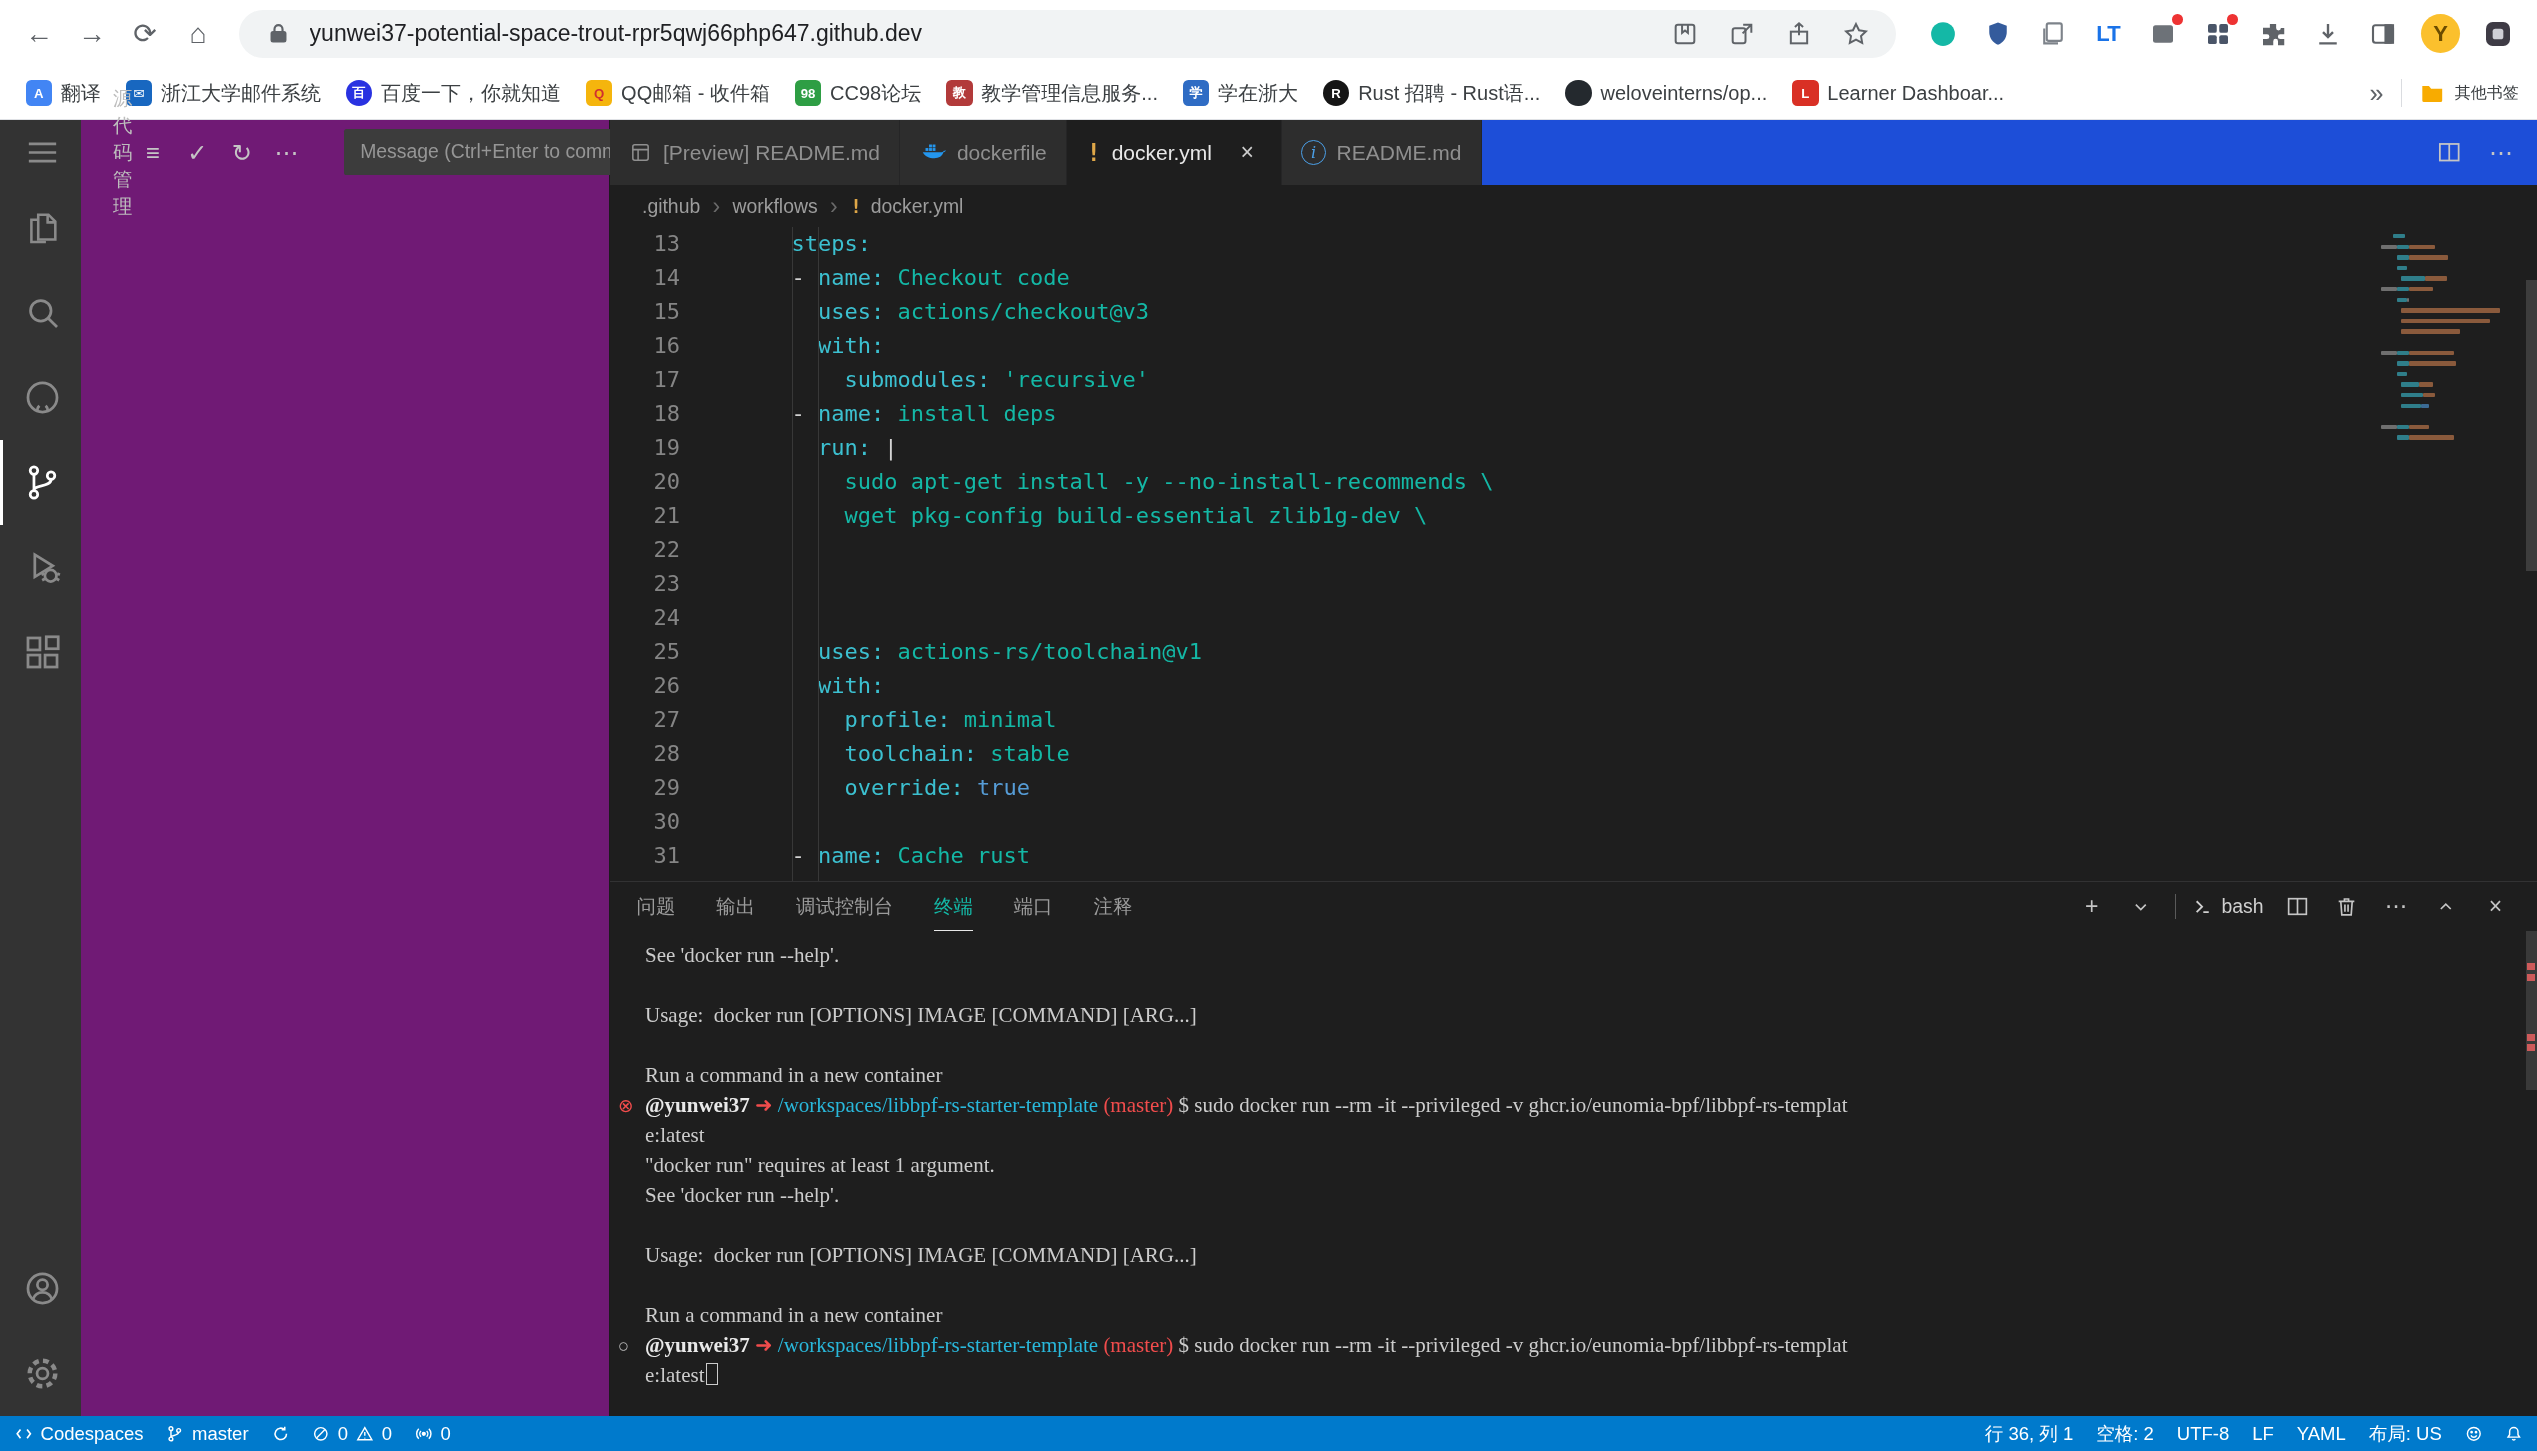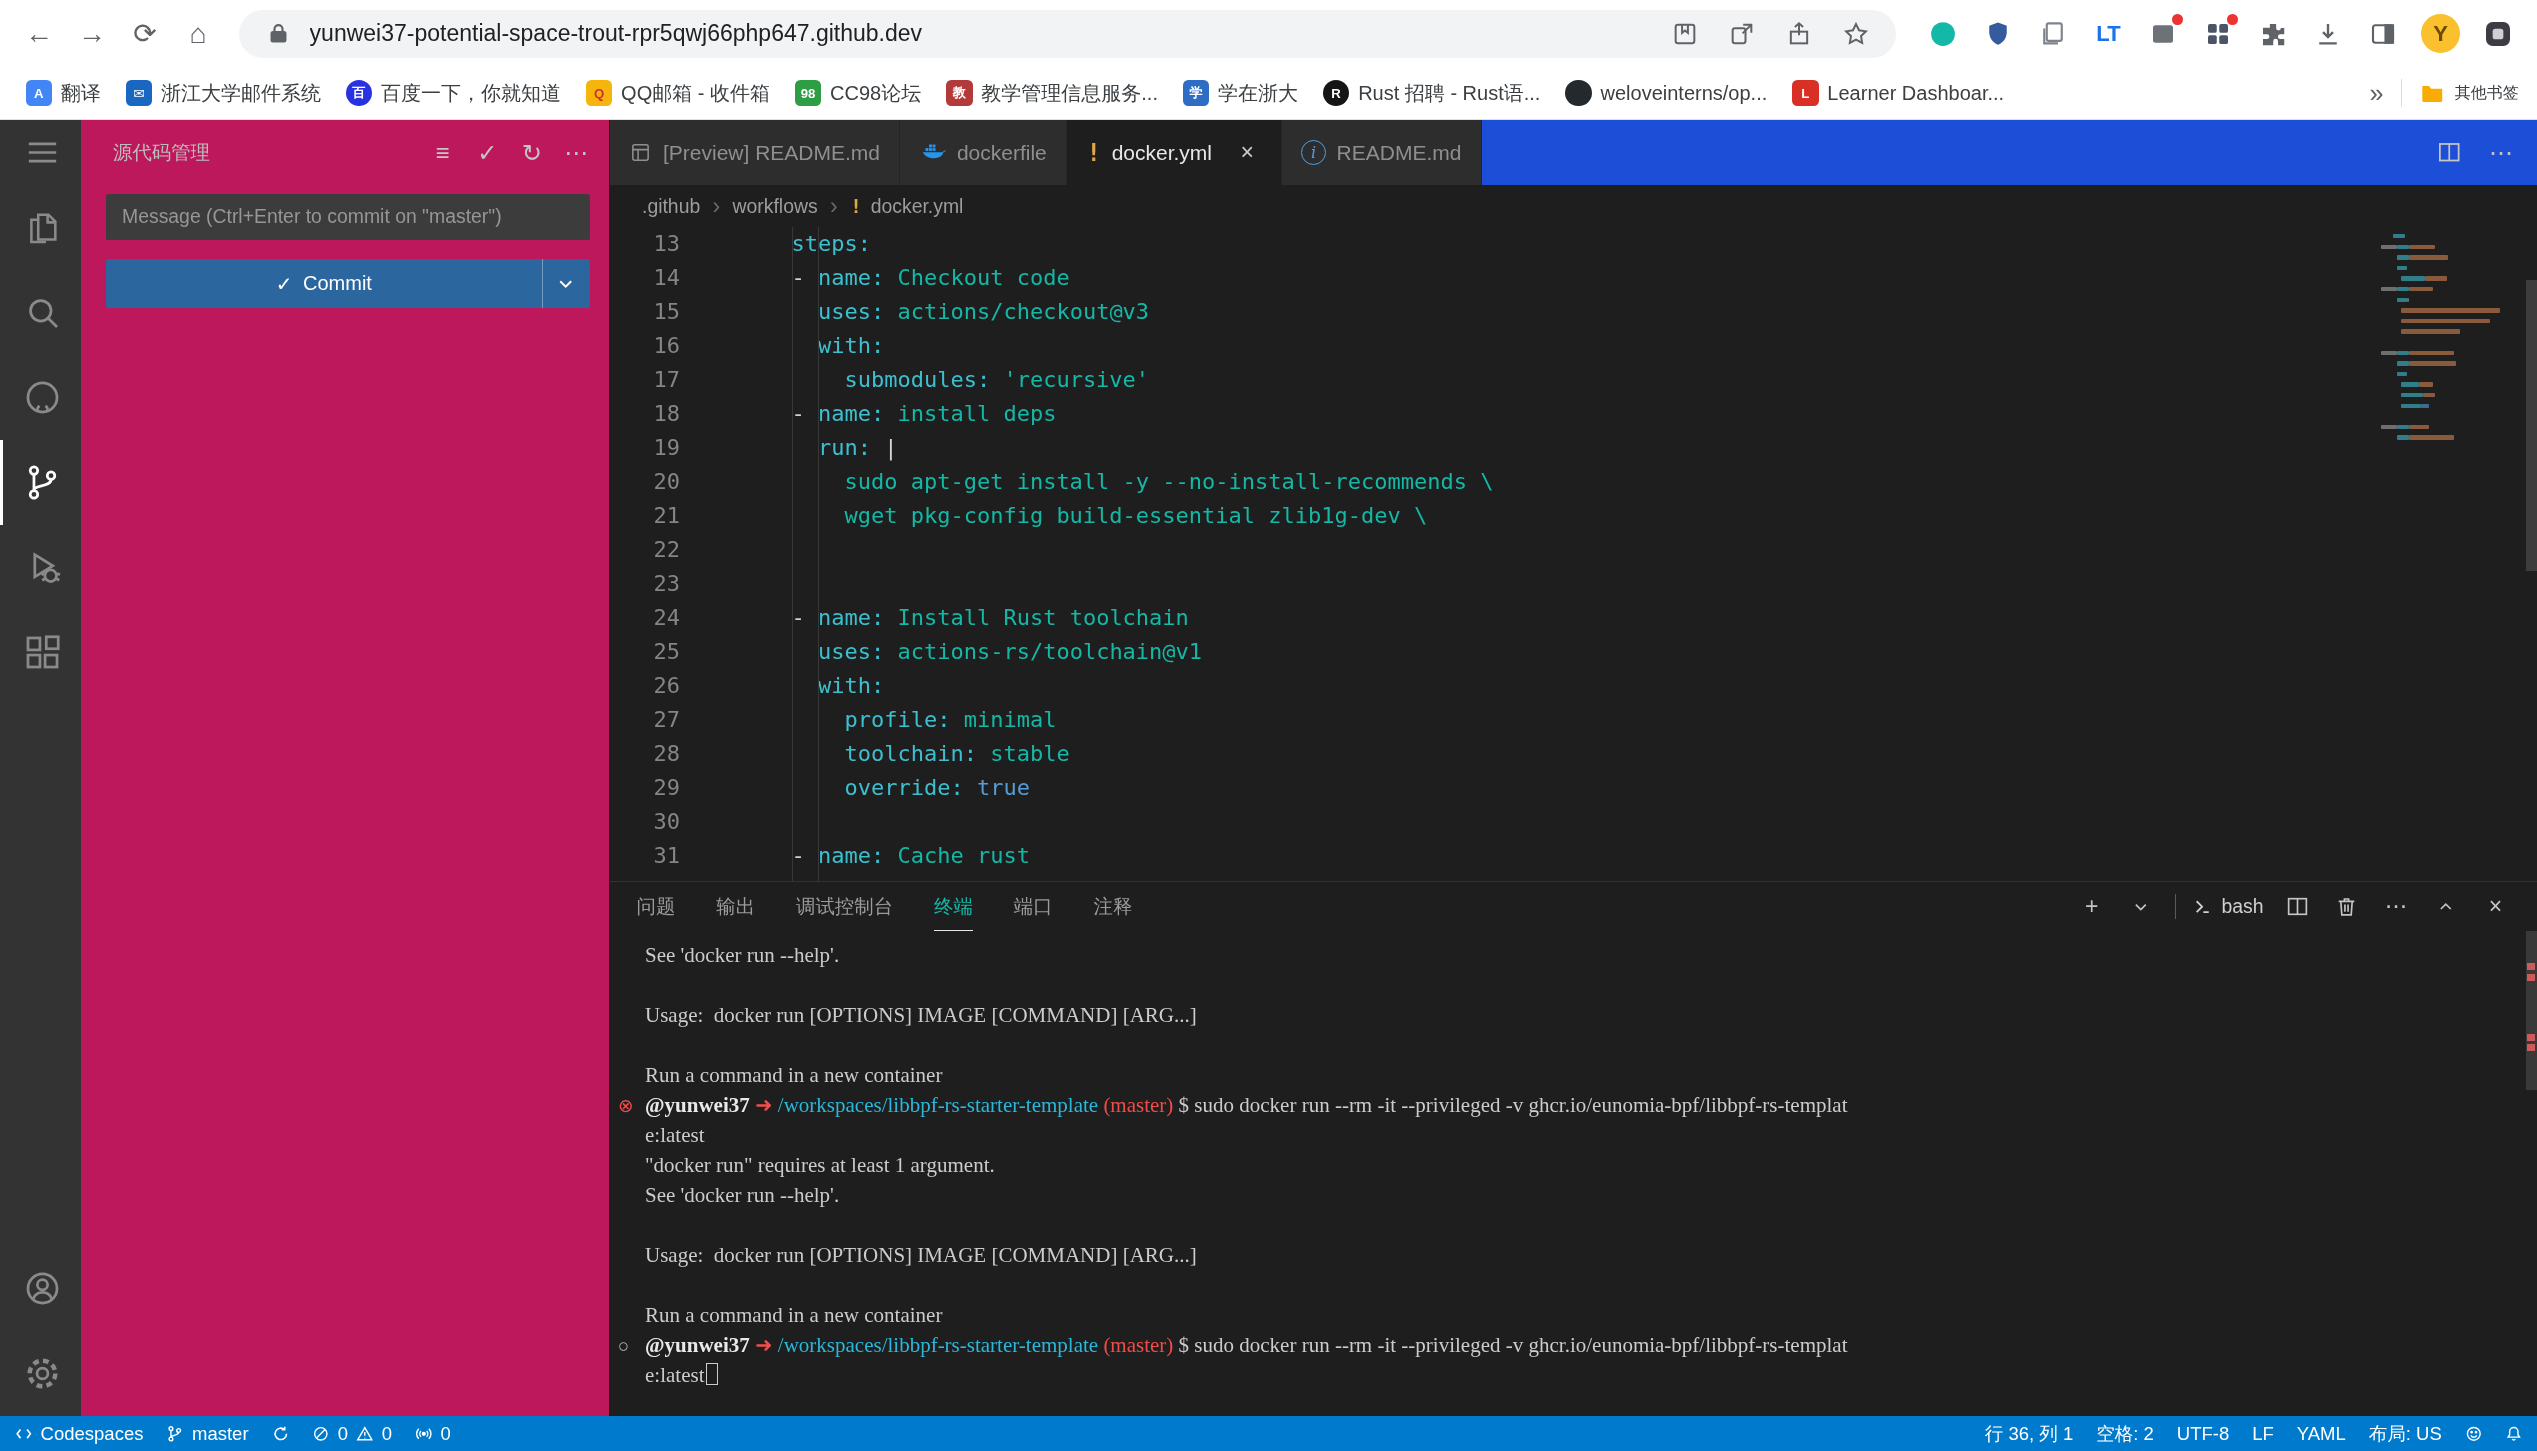--- a/index.html
+++ b/index.html
@@ -32,21 +32,21 @@
 
   
   .vscode{display:flex;height:1296px;background:#1e1e1e}
   .activity{width:81px;background:#333333;display:flex;flex-direction:column}
   .ab-item{height:85px;display:flex;align-items:center;justify-content:center;color:#8a8a8a;border-left:3.5px solid transparent}
   .ab-item.hamburger{height:65px}
   .ab-item.active{color:#ffffff;border-left-color:#ffffff}
   .ab-item svg{width:41px;height:41px}
   .ab-bottom{margin-top:auto}
 
-  .sidebar{width:529px;background:#be185d;display:flex;flex-direction:column;border-right:0.9px solid #1b1b1c}
+  .sidebar{width:529px;background:#701a75;display:flex;flex-direction:row;border-right:0.9px solid #1b1b1c}
   .sb-header{height:65px;display:flex;align-items:center;padding:0 12.3px 0 32px;color:#bdbdbd;font-size:19.4px}
   .sb-actions{margin-left:auto;display:flex;gap:3.5px;color:#c5c5c5}
   .sb-actions .sb-btn{width:41px;height:41px;display:flex;align-items:center;justify-content:center;font-size:24px;border-radius:5.3px}
   .commit-input{margin:8.8px 19.4px 0 25px;height:46px;background:#3c3c3c;border:0;border-radius:2.6px;color:#cccccc;font-size:19.4px;padding:0 16px;font-family:inherit;outline:none}
   .commit-input::placeholder{color:#969696}
   .commit-btn{margin:19.4px 19.4px 0 25px;height:49px;background:#2b669e;border-radius:2.6px;display:flex;align-items:stretch;color:#fff;font-size:20px;overflow:hidden}
   .commit-main{flex:1;display:flex;align-items:center;justify-content:center;gap:10.6px}
   .commit-drop{width:48px;display:flex;align-items:center;justify-content:center;border-left:0.9px solid rgba(255,255,255,.35)}
 
   .main{flex:1;display:flex;flex-direction:column;min-width:0}
@@ -427,21 +427,21 @@
             <div class="code-line"><span class="gutter">14</span><span class="code-text"><span class="tok-p">      - </span><span class="tok-k">name: </span><span class="tok-s">Checkout code</span></span></div>
             <div class="code-line"><span class="gutter">15</span><span class="code-text"><span class="tok-p">        </span><span class="tok-k">uses: </span><span class="tok-s">actions/checkout@v3</span></span></div>
             <div class="code-line"><span class="gutter">16</span><span class="code-text"><span class="tok-p">        </span><span class="tok-k">with:</span></span></div>
             <div class="code-line"><span class="gutter">17</span><span class="code-text"><span class="tok-p">          </span><span class="tok-k">submodules: </span><span class="tok-s">'recursive'</span></span></div>
             <div class="code-line"><span class="gutter">18</span><span class="code-text"><span class="tok-p">      - </span><span class="tok-k">name: </span><span class="tok-s">install deps</span></span></div>
             <div class="code-line"><span class="gutter">19</span><span class="code-text"><span class="tok-p">        </span><span class="tok-k">run: </span><span class="tok-p">|</span></span></div>
             <div class="code-line"><span class="gutter">20</span><span class="code-text"><span class="tok-p">          </span><span class="tok-s">sudo apt-get install -y --no-install-recommends \</span></span></div>
             <div class="code-line"><span class="gutter">21</span><span class="code-text"><span class="tok-p">          </span><span class="tok-s">wget pkg-config build-essential zlib1g-dev \</span></span></div>
             <div class="code-line"><span class="gutter">22</span></div>
             <div class="code-line"><span class="gutter">23</span><span class="code-text"><span class="tok-p"> </span></span></div>
-            <div class="code-line"><span class="gutter">24</span><span class="code-text"><span class="tok-p">      - </span><span class="tok-k">name: </span><span class="tok-s">Install Rust toolchain</span></span></div>
+            <div class="code-line"><span class="gutter">24</span></div>
             <div class="code-line"><span class="gutter">25</span><span class="code-text"><span class="tok-p">        </span><span class="tok-k">uses: </span><span class="tok-s">actions-rs/toolchain@v1</span></span></div>
             <div class="code-line"><span class="gutter">26</span><span class="code-text"><span class="tok-p">        </span><span class="tok-k">with:</span></span></div>
             <div class="code-line"><span class="gutter">27</span><span class="code-text"><span class="tok-p">          </span><span class="tok-k">profile: </span><span class="tok-s">minimal</span></span></div>
             <div class="code-line"><span class="gutter">28</span><span class="code-text"><span class="tok-p">          </span><span class="tok-k">toolchain: </span><span class="tok-s">stable</span></span></div>
             <div class="code-line"><span class="gutter">29</span><span class="code-text"><span class="tok-p">          </span><span class="tok-k">override: </span><span class="tok-b">true</span></span></div>
             <div class="code-line"><span class="gutter">30</span><span class="code-text"><span class="tok-p"> </span></span></div>
             <div class="code-line"><span class="gutter">31</span><span class="code-text"><span class="tok-p">      - </span><span class="tok-k">name: </span><span class="tok-s">Cache rust</span></span></div>
             <div class="code-line"><span class="gutter">32</span><span class="code-text"><span class="tok-p">        </span><span class="tok-k">uses: </span><span class="tok-s">Swatinem/rust-cache@v2</span></span></div>
           </div>
         <div class="minimap" id="minimap">

